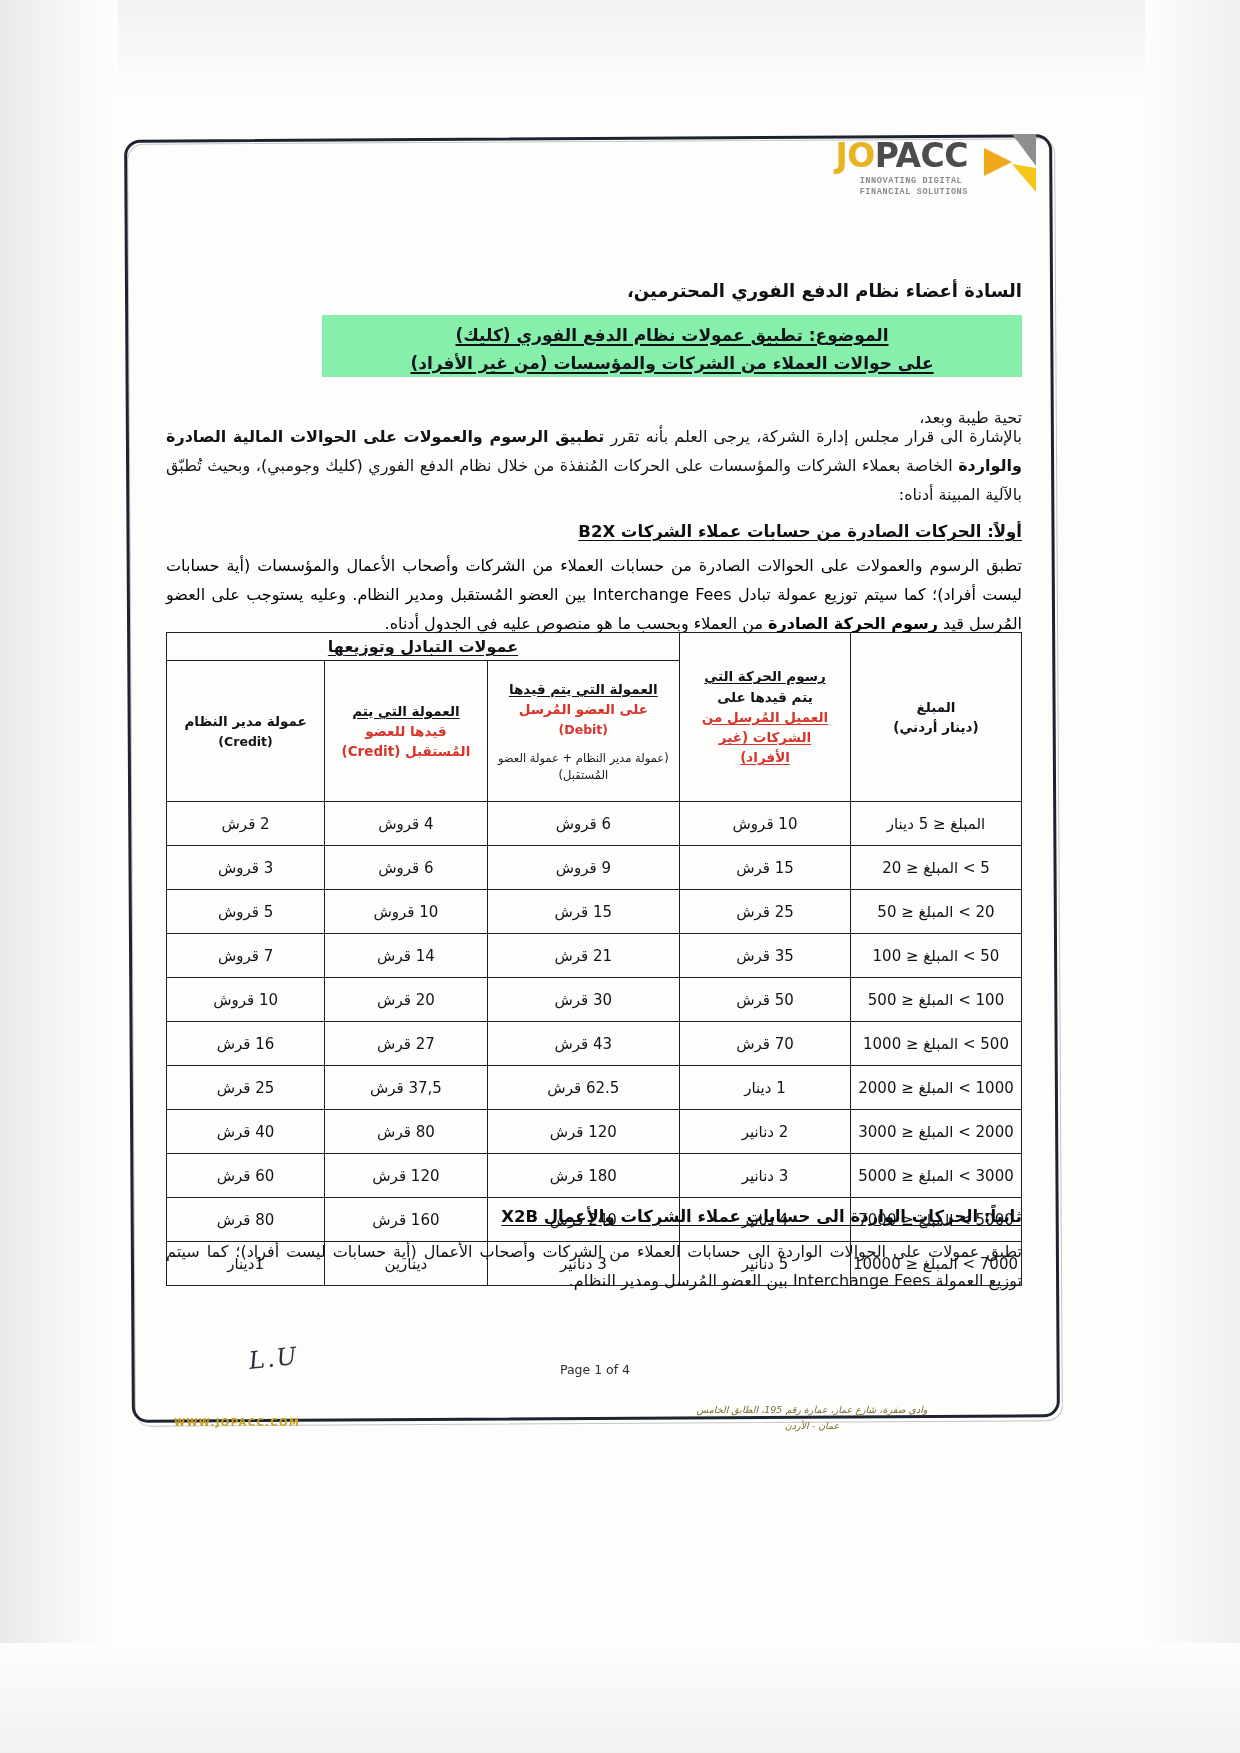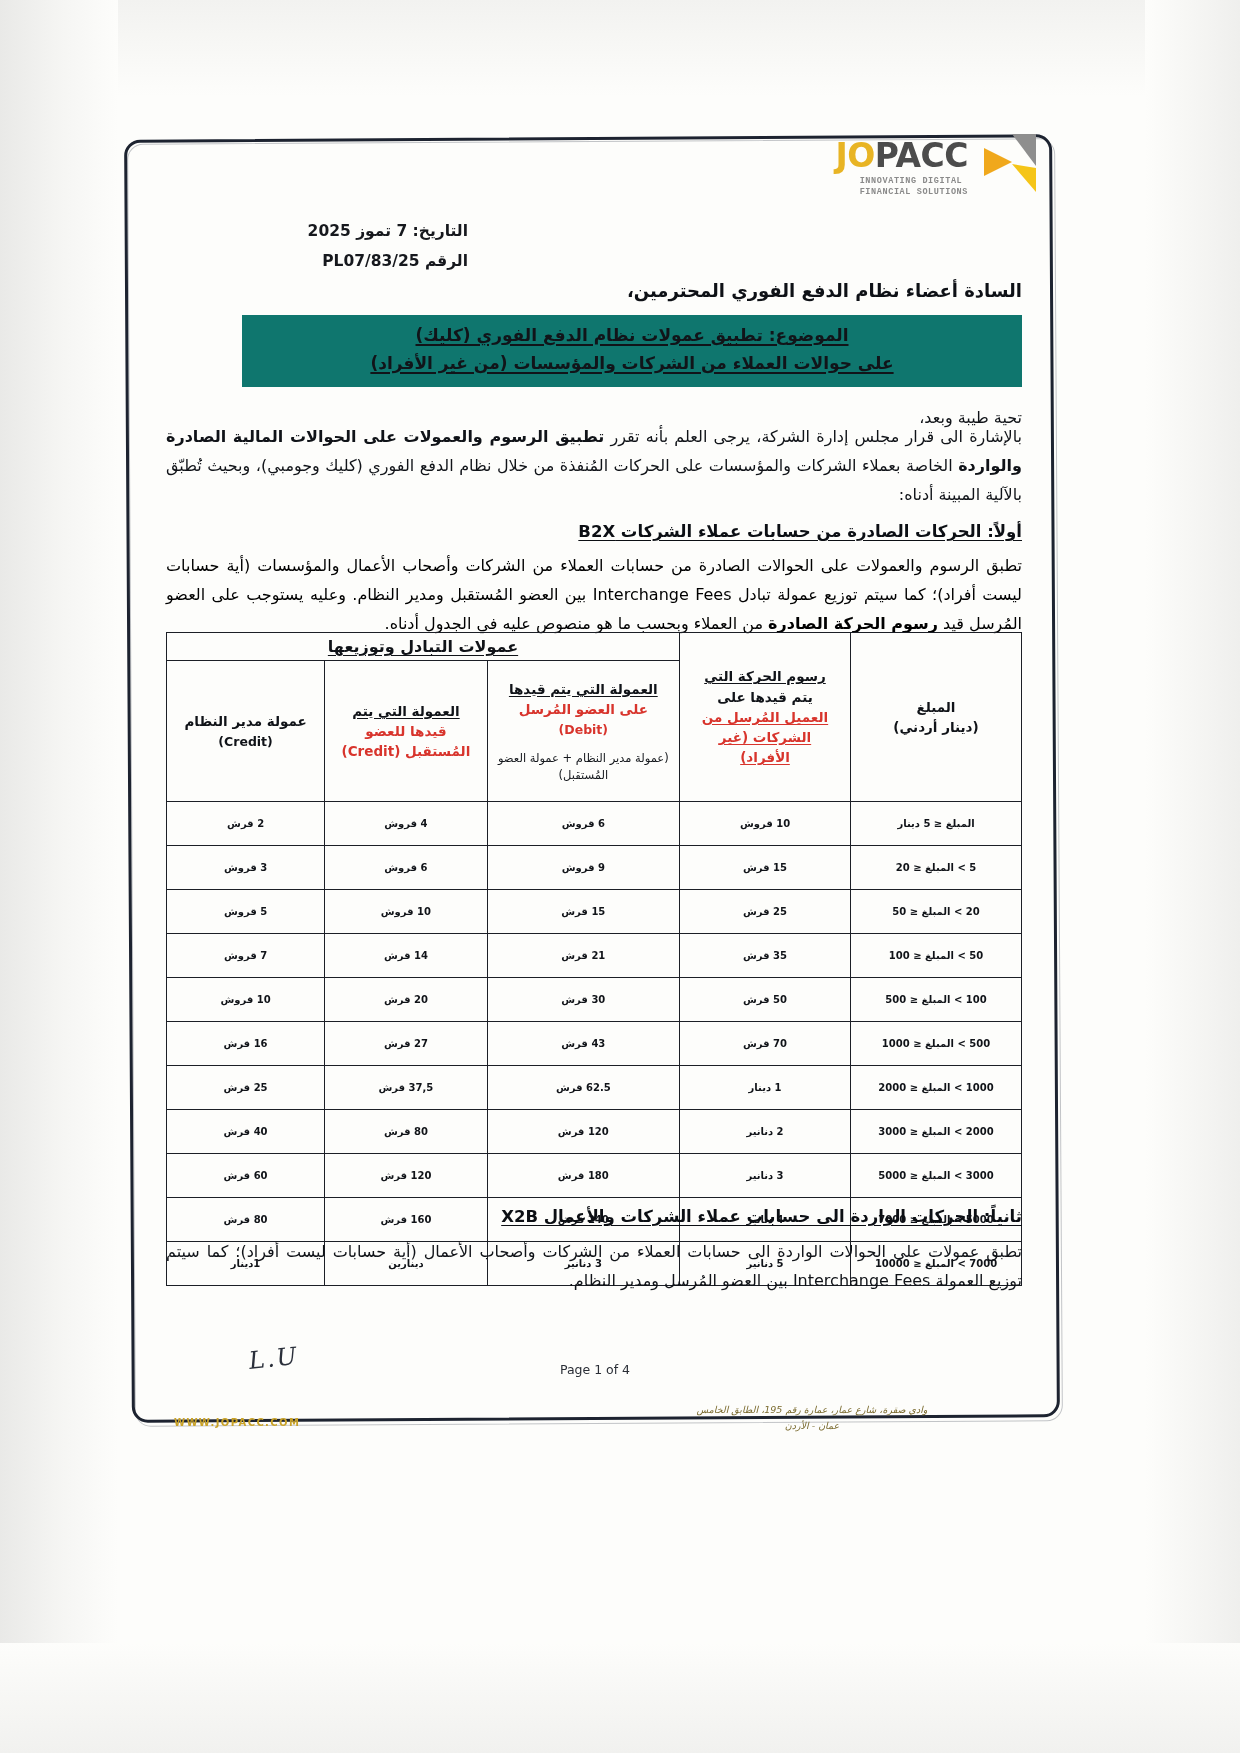--- a/index.html
+++ b/index.html
@@ -146,23 +146,23 @@
     font-weight: 700;
     color: #0e1116;
     letter-spacing: 0px;
   }
 
   
   #subject-box {
     position: absolute;
     right: 18px;
     top: 185px;
-    width: 780px;
-    background: #0f766e;
-    padding: 7px 14px 10px 14px;
+    width: 700px;
+    background: #86efac;
+    padding: 7px 14px 0 14px;
     box-sizing: border-box;
   }
   .subject-line {
     text-align: center;
     font-size: 17px;
     font-weight: 700;
     color: #111419;
     line-height: 1.62;
     text-decoration: underline;
     text-underline-offset: 3px;
@@ -274,23 +274,23 @@
     margin-top: 10px;
     color: #14171c;
   }
   .th-main .en {
     direction: ltr;
     display: inline-block;
     font-size: 12.5px;
   }
 
   table.fees td {
-    font-size: 10px;
+    font-size: 15px;
     height: 35px;
-    font-weight: 700;
+    font-weight: 400;
   }
   td.cell-fee {
     font-size: 16px;
     font-weight: 700;
   }
   td.cell-amount {
     font-size: 12.5px;
     direction: rtl;
     white-space: nowrap;
   }
@@ -391,24 +391,20 @@
         <span>INNOVATING DIGITAL</span><br>
         <span>FINANCIAL SOLUTIONS</span>
       </div>
       <svg id="logo-mark" viewBox="0 0 66 66">
         <polygon points="40,2 64,2 64,34" fill="#8e8e8e"></polygon>
         <polygon points="12,16 40,30 12,44" fill="#f0a81c"></polygon>
         <polygon points="40,32 64,36 64,60" fill="#f5c518"></polygon>
       </svg>
     </div>
 
-    <div id="meta-left">
-      <div class="meta-line">التاريخ: 7 تموز 2025</div>
-      <div class="meta-line">الرقم 25/PL07/83</div>
-    </div>
 
     <div id="salutation">السادة أعضاء نظام الدفع الفوري المحترمين،</div>
 
     <div id="subject-box">
       <div class="subject-line">الموضوع: تطبيق عمولات نظام الدفع الفوري (كليك)</div>
       <div class="subject-line">على حوالات العملاء من الشركات والمؤسسات (من غير الأفراد)</div>
     </div>
 
     <div id="greeting">تحية طيبة وبعد،</div>
 

